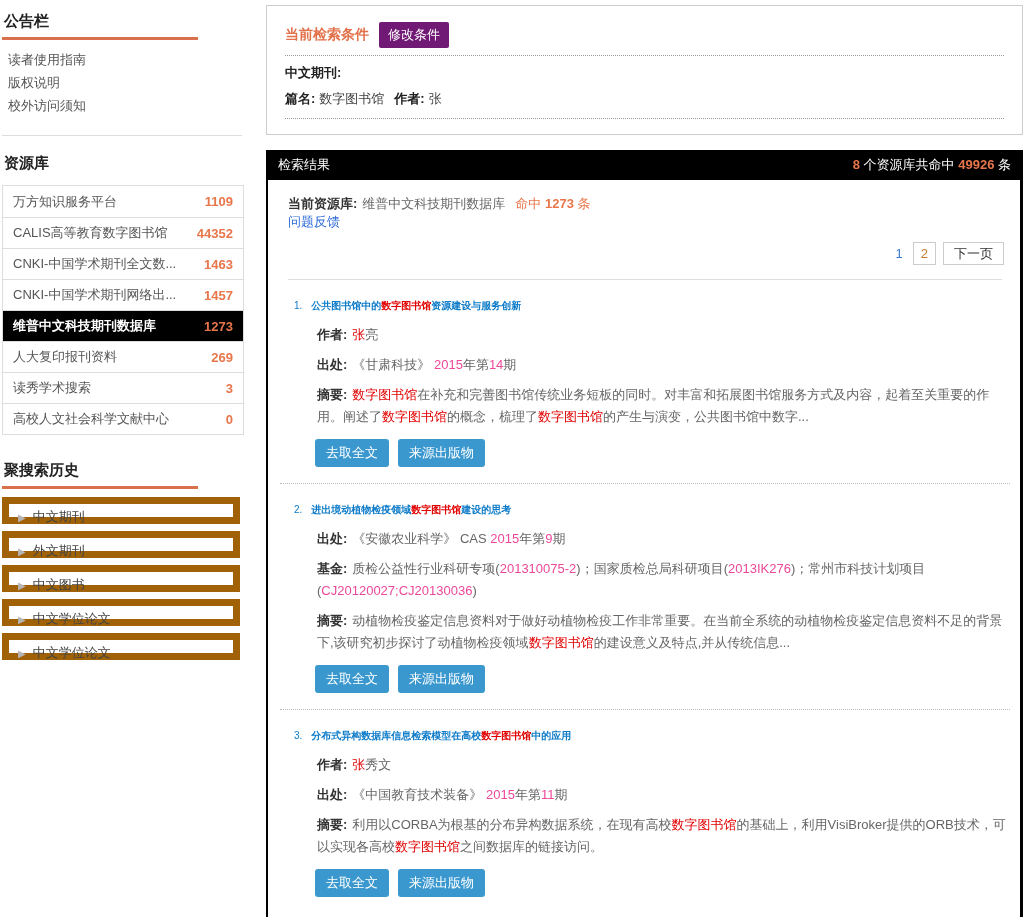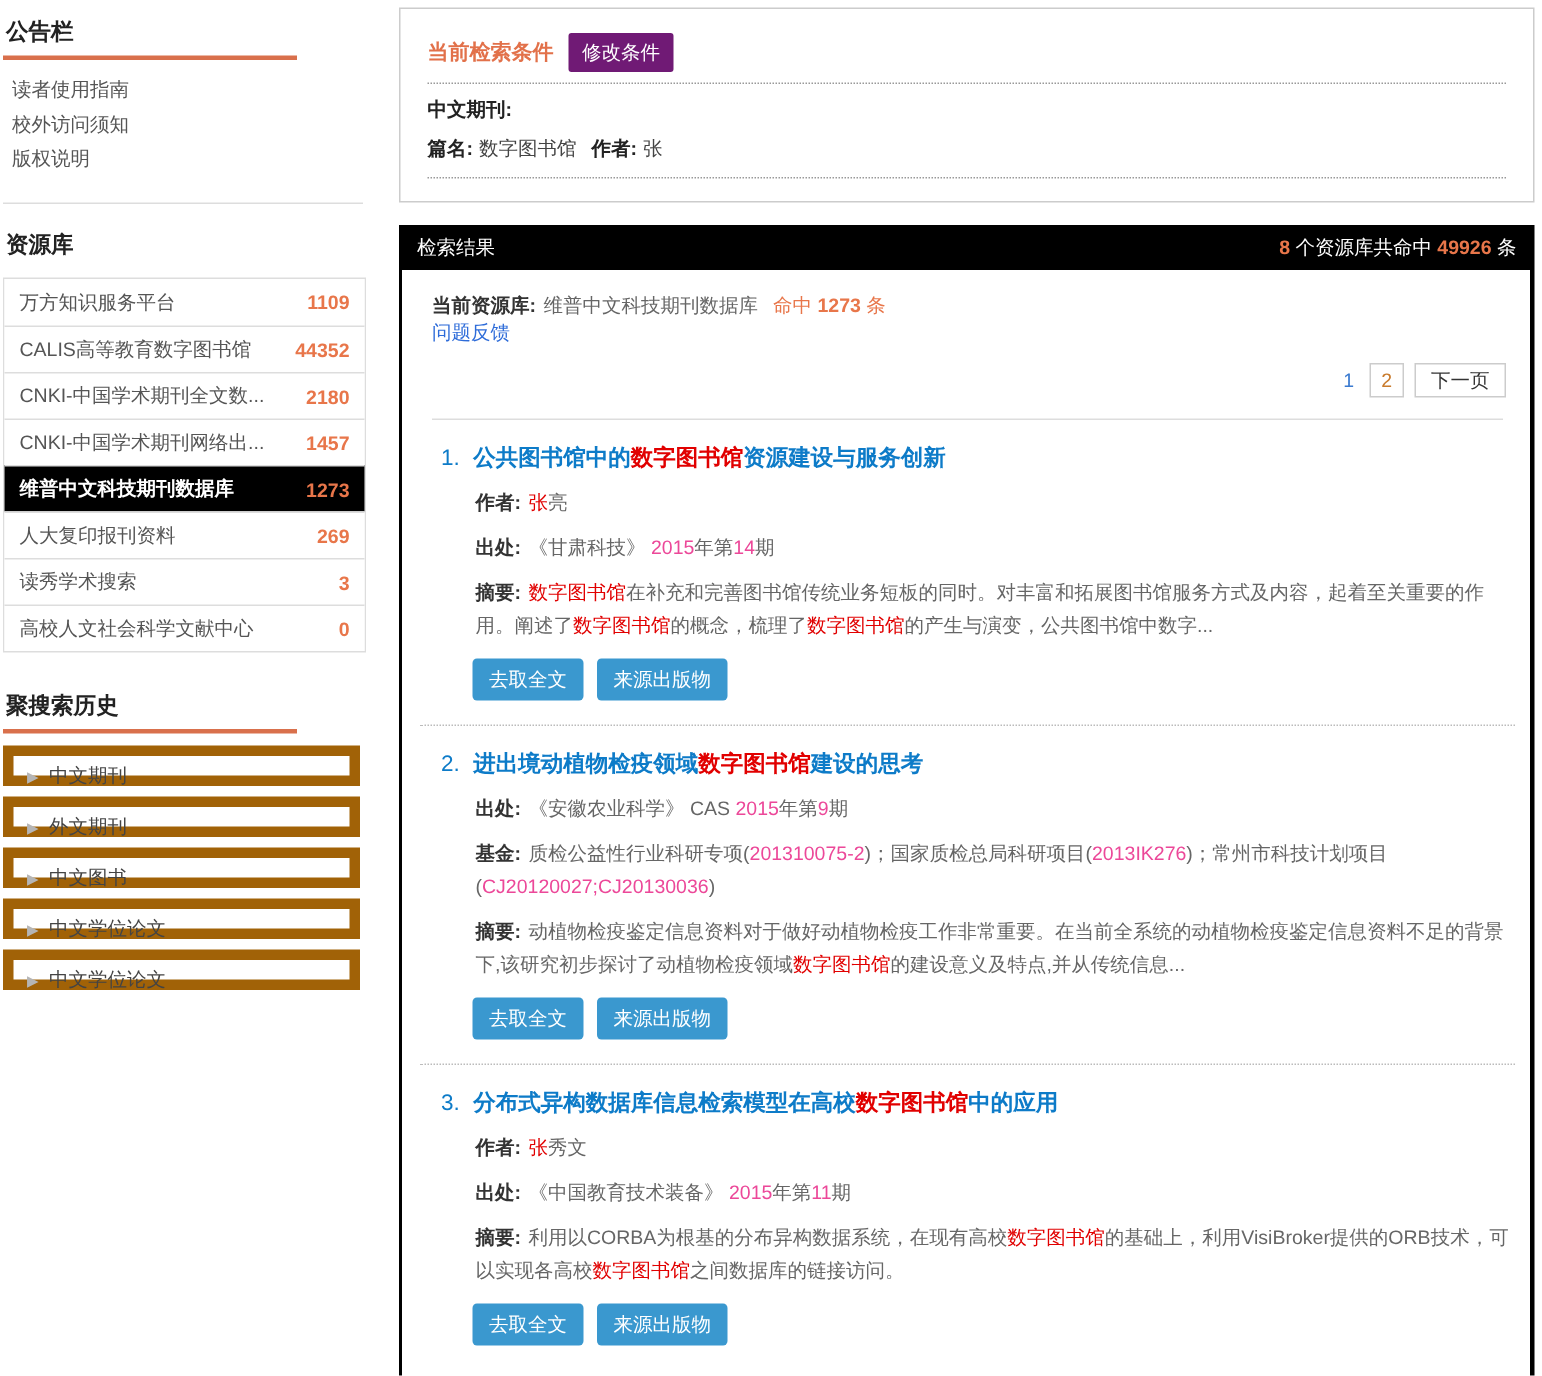--- a/index.html
+++ b/index.html
@@ -61,59 +61,59 @@
 
   .pagination { text-align:right; padding:14px 6px 8px 0; }
   .pg-cur { color:#3a7ad0; padding:3px 5px; cursor:pointer; }
   .pg-num { border:1px solid #ccc; color:#c97b2d; padding:3px 7px; margin-left:5px; cursor:pointer; }
   .pg-next { border:1px solid #ccc; color:#333; padding:3px 10px; margin-left:7px; cursor:pointer; }
 
   .list-sep { border-top:1px solid #ddd; margin:8px 8px 0 8px; }
 
   .result-item { padding:15px 4px 13px 14px; border-bottom:1px dotted #bbb; }
   .result-item:last-child { border-bottom:none; }
-  .r-title { font-size:15px; font-weight:bold; line-height:21px; }
+  .r-title { font-size:10px; font-weight:bold; line-height:21px; }
   .r-num { color:#0d7bc8; margin-right:9px; font-weight:normal; }
   .r-link { color:#0d7bc8; cursor:pointer; text-decoration:none; }
   .r-field { margin-top:8px; line-height:22px; color:#666; padding-left:23px; }
   .r-label { font-weight:bold; color:#333; margin-right:5px; }
   .seg-red { color:#e10000; }
   .seg-num { color:#ec4899; }
   .r-btns { margin:11px 0 3px 21px; }
   .blue-btn { background:#3a98cf; color:#fff; border:none; font-size:13px;
     padding:5px 11px; margin-right:9px; border-radius:3px; cursor:pointer;
     font-family:inherit; }
 </style>
 </head>
 <body>
 
 <div class="page">
 
   <aside class="sidebar">
     <div class="side-title underlined">公告栏</div>
     <div class="ann-links">
         <div class="ann-link">读者使用指南</div>
+        <div class="ann-link">版权说明</div>
         <div class="ann-link">校外访问须知</div>
-        <div class="ann-link">版权说明</div>
       </div>
     <div class="side-divider"></div>
 
     <div class="side-title">资源库</div>
     <div class="res-list">
         <div class="res-item">
           <span class="res-label">万方知识服务平台</span>
           <span class="res-count">1109</span>
         </div>
         <div class="res-item">
           <span class="res-label">CALIS高等教育数字图书馆</span>
           <span class="res-count">44352</span>
         </div>
         <div class="res-item">
           <span class="res-label">CNKI-中国学术期刊全文数...</span>
-          <span class="res-count">2180</span>
+          <span class="res-count">1463</span>
         </div>
         <div class="res-item">
           <span class="res-label">CNKI-中国学术期刊网络出...</span>
           <span class="res-count">1457</span>
         </div>
         <div class="res-item selected">
           <span class="res-label">维普中文科技期刊数据库</span>
           <span class="res-count">1273</span>
         </div>
         <div class="res-item">

